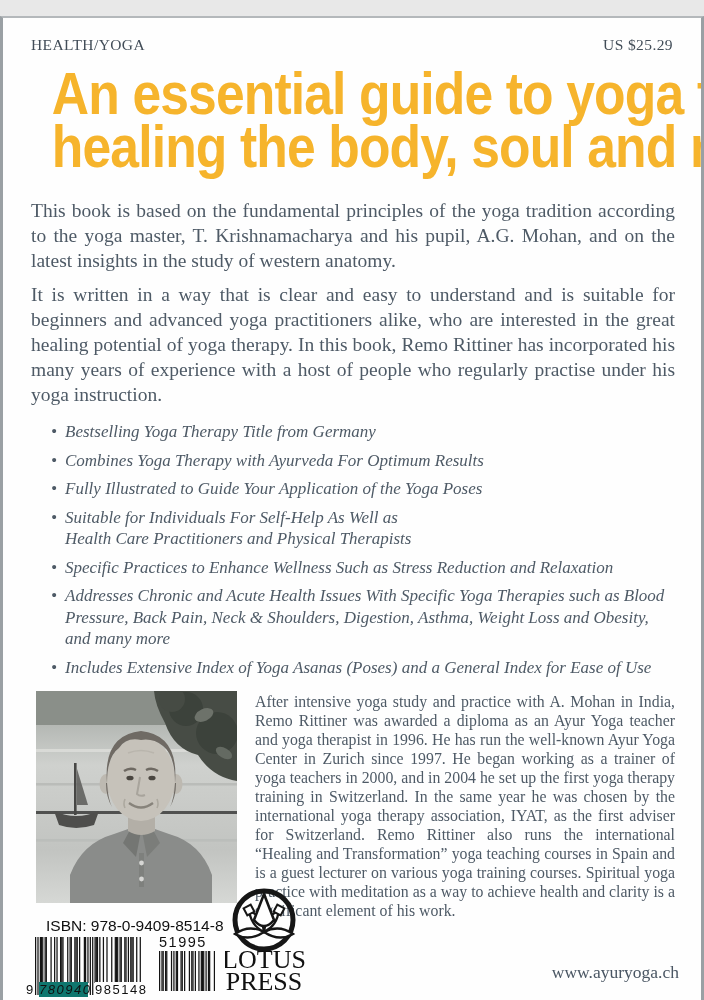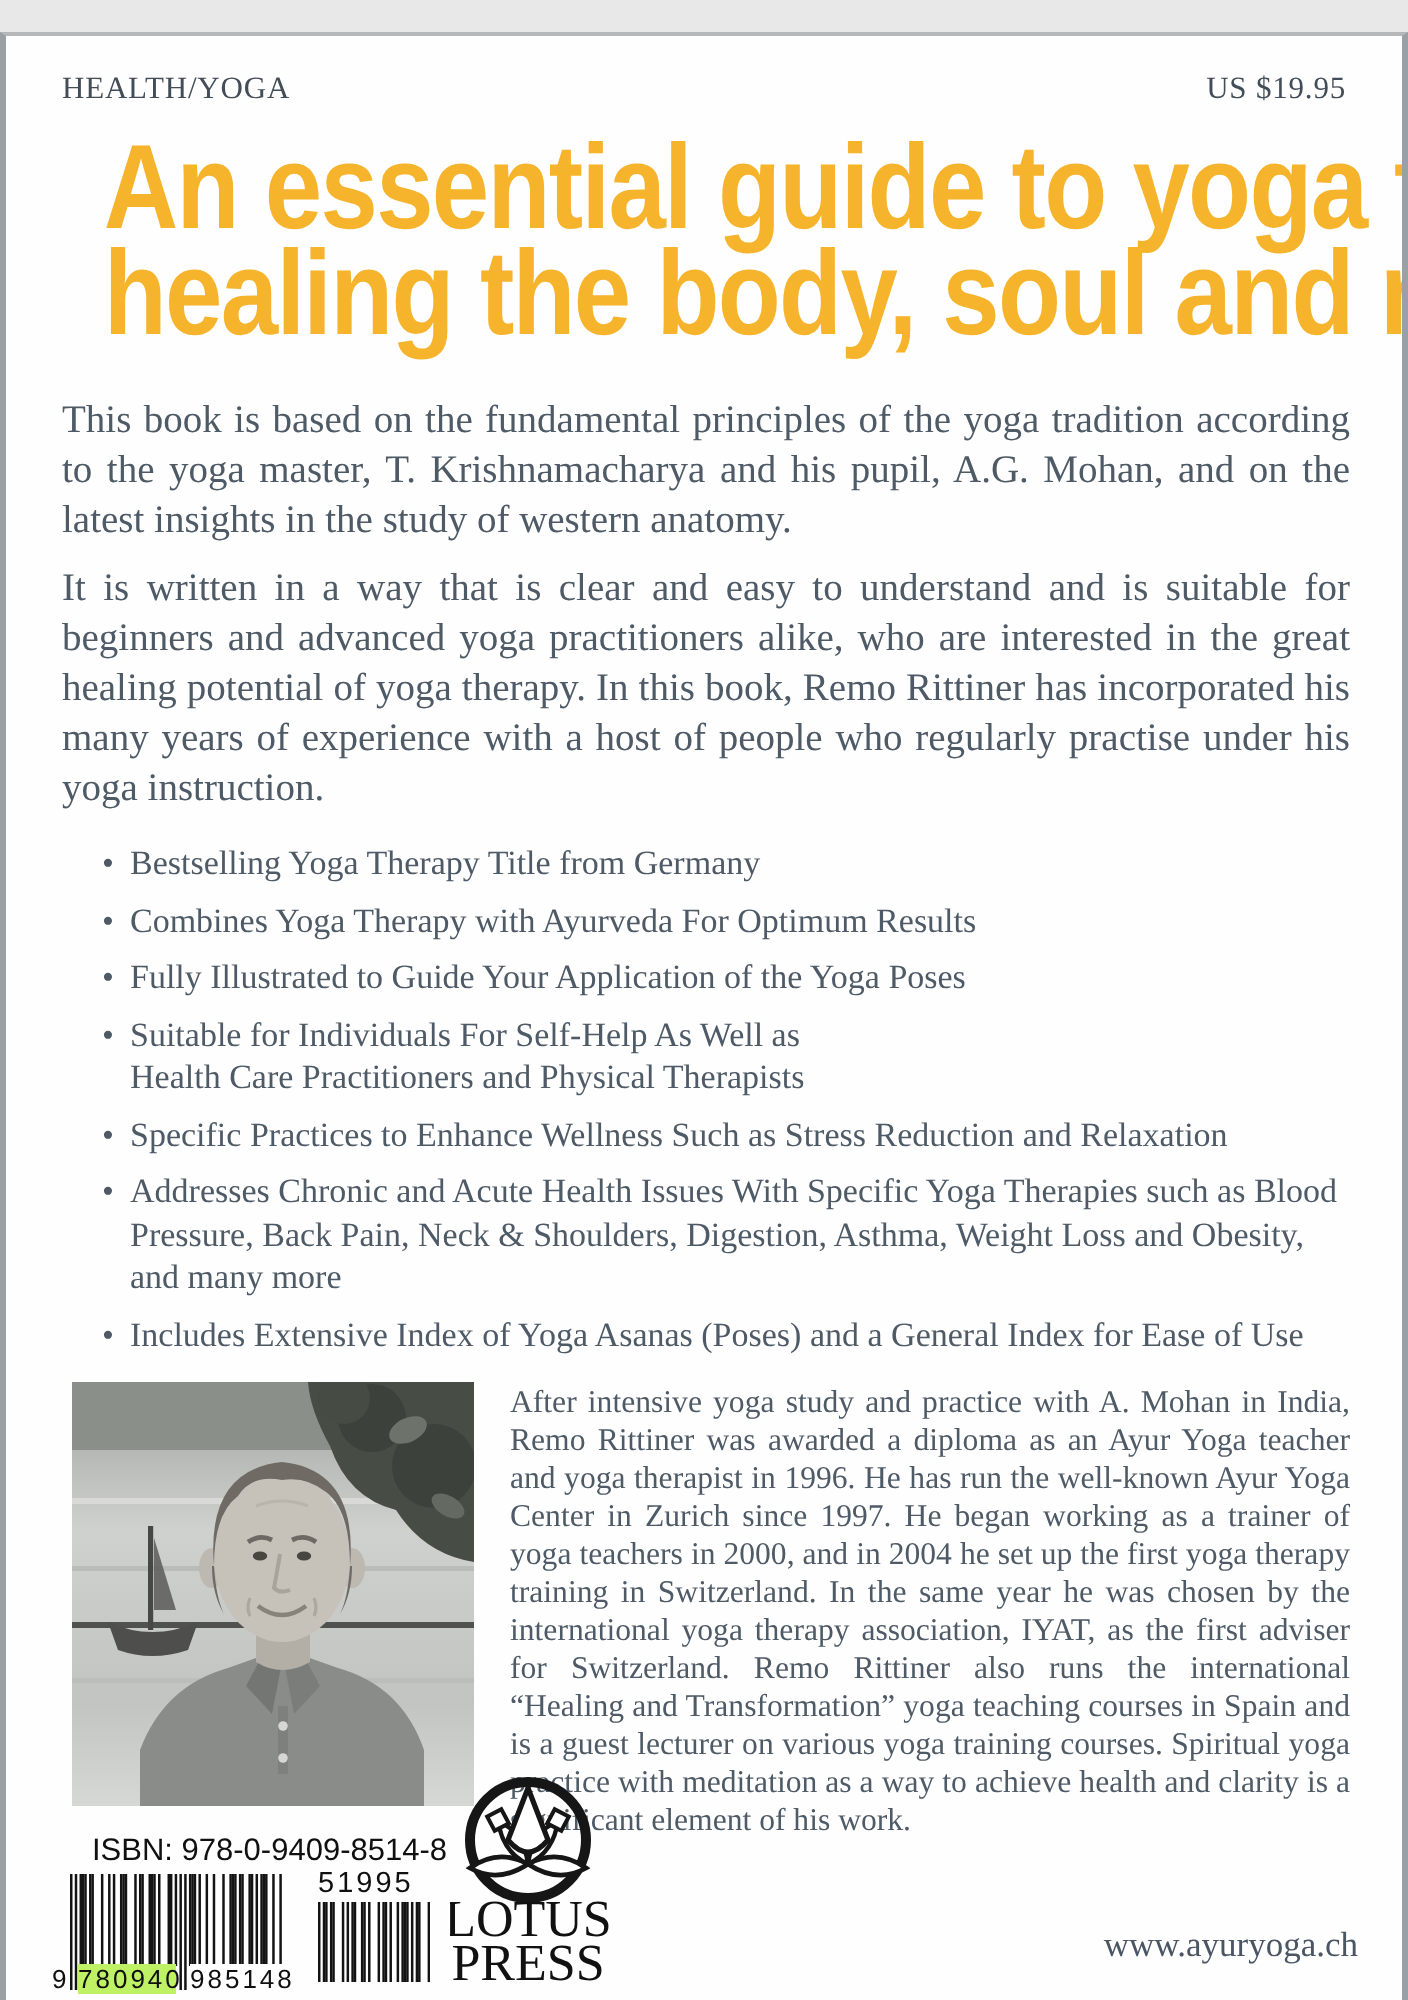--- a/index.html
+++ b/index.html
@@ -48,20 +48,21 @@
     margin: 0 26px 9px 28px;
     font-size: 19.5px;
     line-height: 25px;
     text-align: justify;
   }
   .para:first-of-type { margin-top: 25px; }
   
   .bullets {
     list-style: none;
     margin: 14px 26px 0 62px;
+    font-style: italic;
   }
   .bullets li {
     position: relative;
     font-size: 17px;
     line-height: 21.5px;
     margin-bottom: 7px;
   }
   .bullets li::before {
     content: "\2022";
     position: absolute;
@@ -96,21 +97,21 @@
     position: absolute;
     top: 44px;
     left: 0;
     width: 113px;
     height: 15px;
     font-family: "Liberation Sans", sans-serif;
     font-size: 13px;
     color: #101010;
   }
   .ean-text .lead { position: absolute; left: -9px; top: 1px; }
-  .ean-text .grp1 { position: absolute; left: 4px; width: 49px; top: 1px; text-align: center; background: #bef264; letter-spacing: 1.5px; }
+  .ean-text .grp1 { position: absolute; left: 4px; width: 49px; top: 1px; text-align: center; background: #0f766e; letter-spacing: 1.5px; font-style: italic; }
   .ean-text .grp2 { position: absolute; left: 60px; width: 49px; top: 1px; text-align: left; background: #fefefe; letter-spacing: 1.5px; }
   .supplement { position: absolute; left: 156px; top: 916px; width: 41px; text-align: center; }
   .price-code {
     font-family: "Liberation Sans", sans-serif;
     font-size: 14.5px;
     letter-spacing: 1.5px;
     color: #101010;
   }
   .supplement svg { display: block; margin-top: 1px; }
   .logo-block { position: absolute; left: 222px; top: 864px; width: 86px; }
@@ -130,21 +131,21 @@
     background: linear-gradient(#606264 0%, #55575a 60%, #8b8d8f 100%);
   }
 </style>
 </head>
 <body>
 
 <div class="page" style="color: rgb(78, 90, 102);">
 
   <div class="header-row">
     <span>HEALTH/YOGA</span>
-    <span>US $19.95</span>
+    <span>US $25.29</span>
   </div>
 
   <h1 class="tagline" style="color: rgb(246, 180, 44);">
     <span class="title-line">An essential guide to yoga for</span>
     <span class="title-line">healing the body, soul and mind</span>
   </h1>
 
   <p class="para">This book is based on the fundamental principles of the yoga tradition according to the yoga master, T. Krishnamacharya and his pupil, A.G. Mohan, and on the latest insights in the study of western anatomy.</p>
   <p class="para">It is written in a way that is clear and easy to understand and is suitable for beginners and advanced yoga practitioners alike, who are interested in the great healing potential of yoga therapy. In this book, Remo Rittiner has incorporated his many years of experience with a host of people who regularly practise under his yoga instruction.</p>
 

